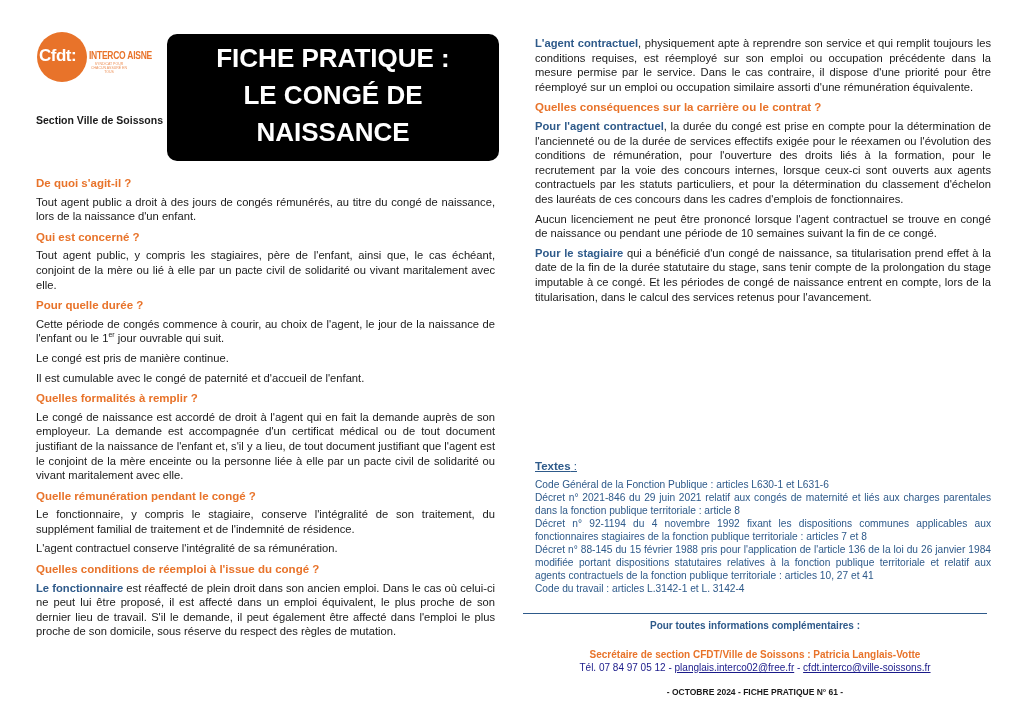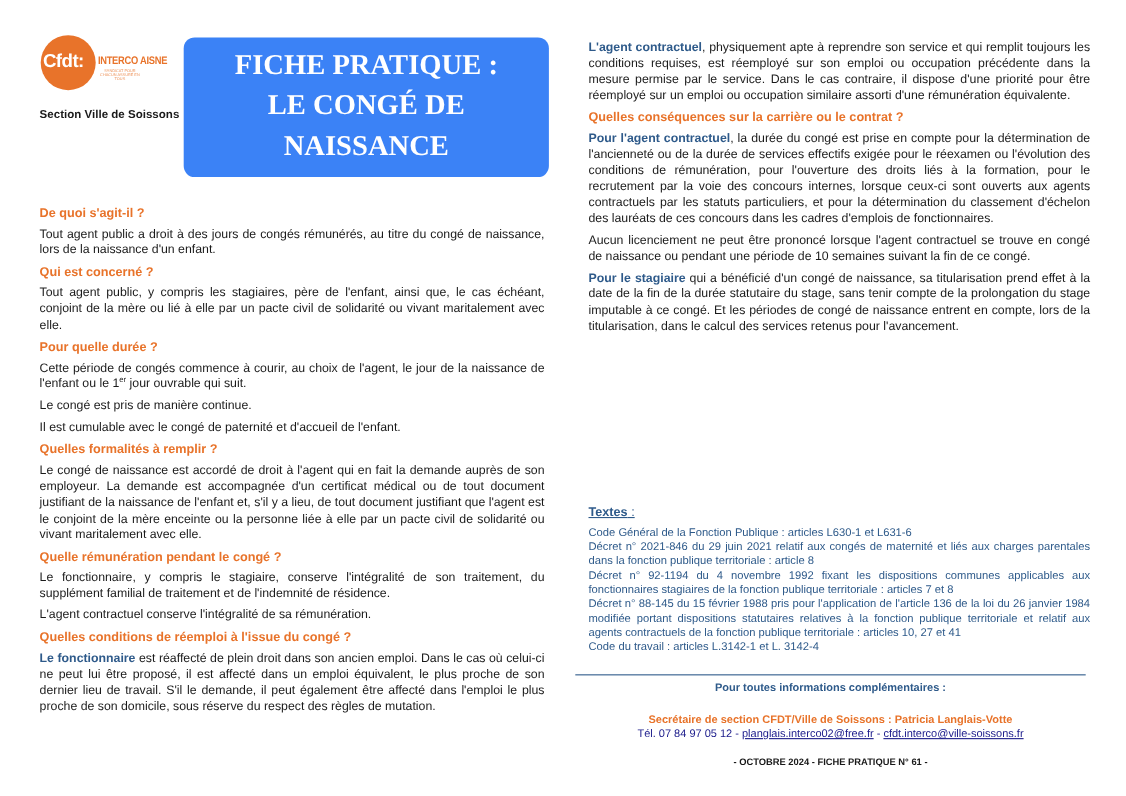--- a/index.html
+++ b/index.html
@@ -5,27 +5,27 @@
   * { box-sizing: border-box; margin: 0; padding: 0; }
   html, body { width: 1024px; height: 724px; background: #ffffff; overflow: hidden; }
   body { font-family: "Liberation Sans", sans-serif; color: #1a1a1a; position: relative; }
 
   .logo { position: absolute; left: 37px; top: 32px; width: 140px; height: 50px; text-align: center; }
   .logo-circle { position: absolute; left: 0; top: 0; width: 50px; height: 50px; border-radius: 50%; background: #e8732a; }
   .logo-cfdt { position: absolute; left: 2px; top: 14px; color: #fff; font-weight: bold; font-size: 17px; letter-spacing: -0.5px; font-family: "Liberation Sans", sans-serif; }
   .logo-interco { position: absolute; left: 52px; top: 18px; color: #e8732a; font-size: 10px; font-weight: bold; font-family: "Liberation Sans Narrow", "Liberation Sans", sans-serif; letter-spacing: -0.3px; transform: scaleX(0.85); transform-origin: left; white-space: nowrap; }
   .logo-sub { position: absolute; left: 52px; top: 30px; color: #e8732a; font-size: 3.5px; line-height: 4px; width: 40px; opacity: 0.8; }
 
-  .section-name { position: absolute; left: 36px; top: 98px; font-size: 10.5px; font-weight: bold; color: #1a1a1a; }
+  .section-name { position: absolute; left: 36px; top: 114px; font-size: 10.5px; font-weight: bold; color: #1a1a1a; }
 
-  .title-box { position: absolute; left: 167px; top: 34px; width: 332px; height: 127px; background: #3b82f6; border-radius: 10px; color: #fff; text-align: center; font-weight: bold; font-size: 26px; line-height: 37px; padding-top: 6px; font-family: Liberation Serif, serif; }
+  .title-box { position: absolute; left: 167px; top: 34px; width: 332px; height: 127px; background: #000000; border-radius: 10px; color: #fff; text-align: center; font-weight: bold; font-size: 26px; line-height: 37px; padding-top: 6px; }
   .title-box div { white-space: nowrap; }
 
   .col { position: absolute; font-size: 11.2px; line-height: 14.6px; text-align: justify; }
-  .col-left { left: 36px; top: 187px; width: 459px; }
+  .col-left { left: 36px; top: 176px; width: 459px; }
   .col-right { left: 535px; top: 36px; width: 456px; }
 
   .h { color: #e8732a; font-weight: bold; font-size: 11.5px; margin-bottom: 4px; }
   .p { margin-bottom: 5px; }
   .h + .p { margin-top: 0; }
   .p + .h { margin-top: 6px; }
   .blue { color: #2e5a8a; font-weight: bold; }
   sup { font-size: 7px; line-height: 0; vertical-align: super; }
 
   .textes { position: absolute; left: 535px; top: 460px; width: 456px; color: #2e5a8a; font-size: 10.2px; line-height: 13px; text-align: justify; }

